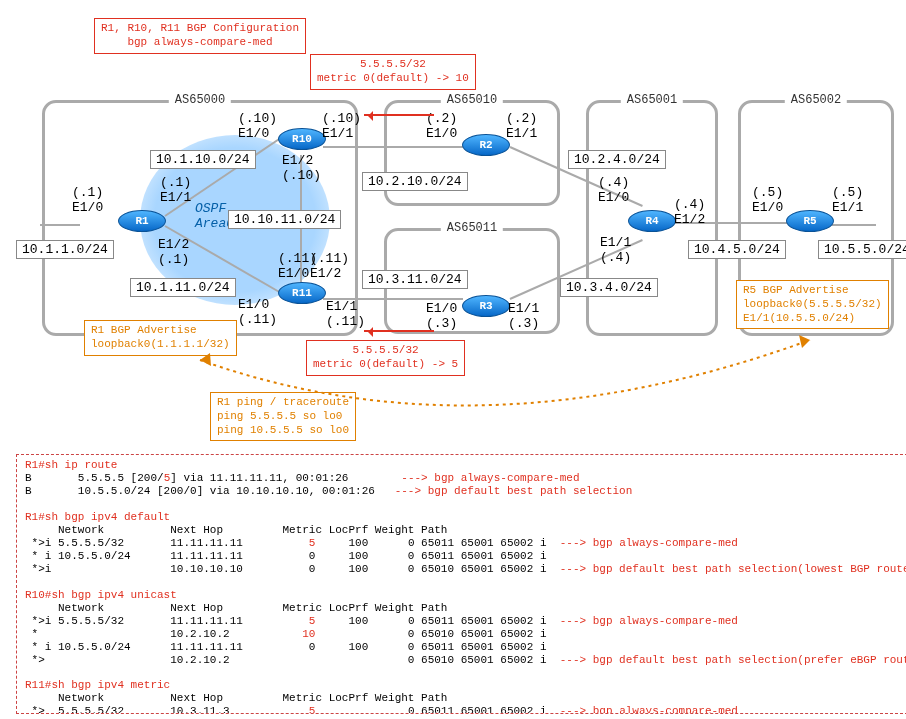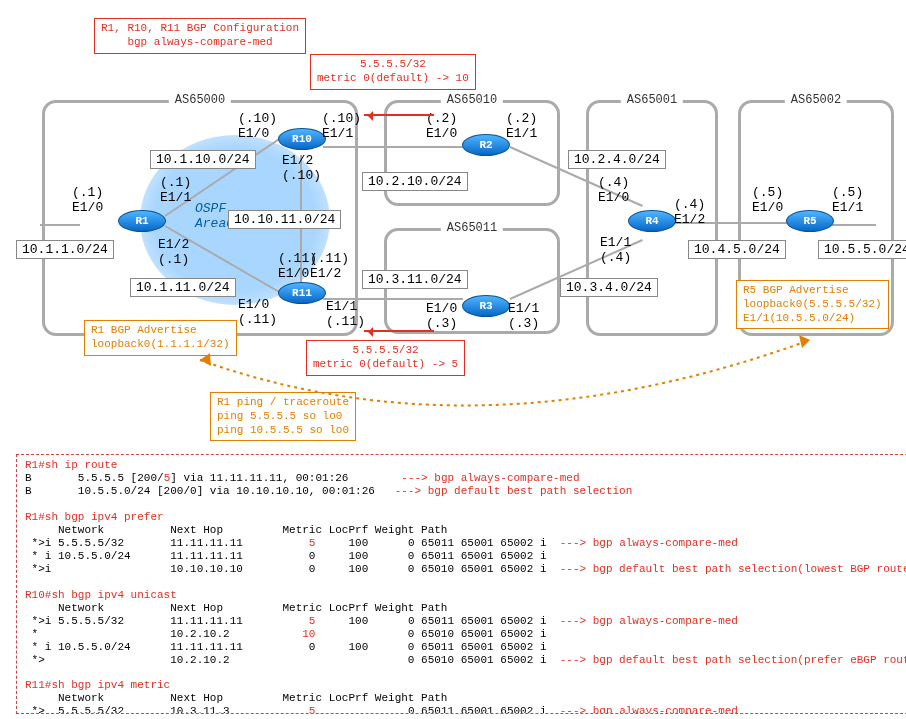--- a/index.html
+++ b/index.html
@@ -158,21 +158,21 @@
   <svg style="position:absolute;left:0;top:0;width:906px;height:450px;pointer-events:none">
     <path d="M 200 360 Q 480 460 810 340" stroke="#e08000" stroke-width="2" stroke-dasharray="3 4" fill="none"></path>
     <polygon points="200,360 210,353 211,366" fill="#e08000"></polygon>
     <polygon points="810,340 799,335 802,348" fill="#e08000"></polygon>
   </svg>
 
   <div class="term"><span class="r">R1#sh ip route</span>
 <span class="b">B       5.5.5.5 [200/</span><span class="r">5</span><span class="b">] via 11.11.11.11, 00:01:26        </span><span class="r">---&gt; bgp always-compare-med</span>
 <span class="b">B       10.5.5.0/24 [200/0] via 10.10.10.10, 00:01:26   </span><span class="r">---&gt; bgp default best path selection</span>
 <span></span>
-<span class="r">R1#sh bgp ipv4 prefer</span>
+<span class="r">R1#sh bgp ipv4 default</span>
 <span class="b">     Network          Next Hop         Metric LocPrf Weight Path</span>
 <span class="b"> *&gt;i 5.5.5.5/32       11.11.11.11          </span><span class="r">5</span><span class="b">     100      0 65011 65001 65002 i  </span><span class="r">---&gt; bgp always-compare-med</span>
 <span class="b"> * i 10.5.5.0/24      11.11.11.11          0     100      0 65011 65001 65002 i</span>
 <span class="b"> *&gt;i                  10.10.10.10          0     100      0 65010 65001 65002 i  </span><span class="r">---&gt; bgp default best path selection(lowest BGP router-id)</span>
 <span></span>
 <span class="r">R10#sh bgp ipv4 unicast</span>
 <span class="b">     Network          Next Hop         Metric LocPrf Weight Path</span>
 <span class="b"> *&gt;i 5.5.5.5/32       11.11.11.11          </span><span class="r">5</span><span class="b">     100      0 65011 65001 65002 i  </span><span class="r">---&gt; bgp always-compare-med</span>
 <span class="b"> *                    10.2.10.2           </span><span class="r">10</span><span class="b">              0 65010 65001 65002 i</span>
 <span class="b"> * i 10.5.5.0/24      11.11.11.11          0     100      0 65011 65001 65002 i</span>

